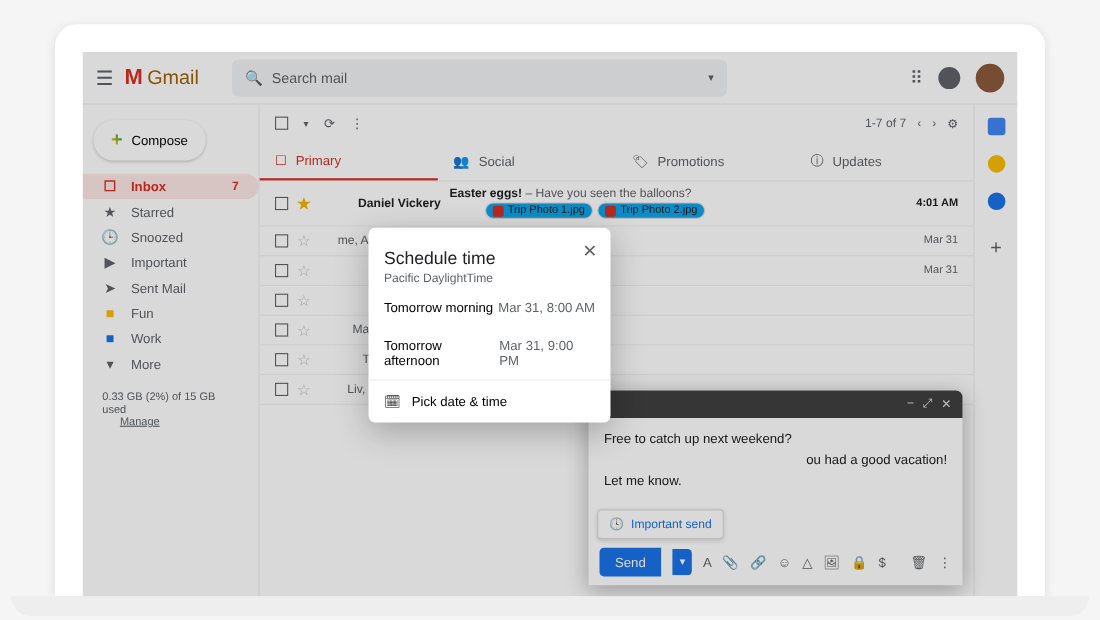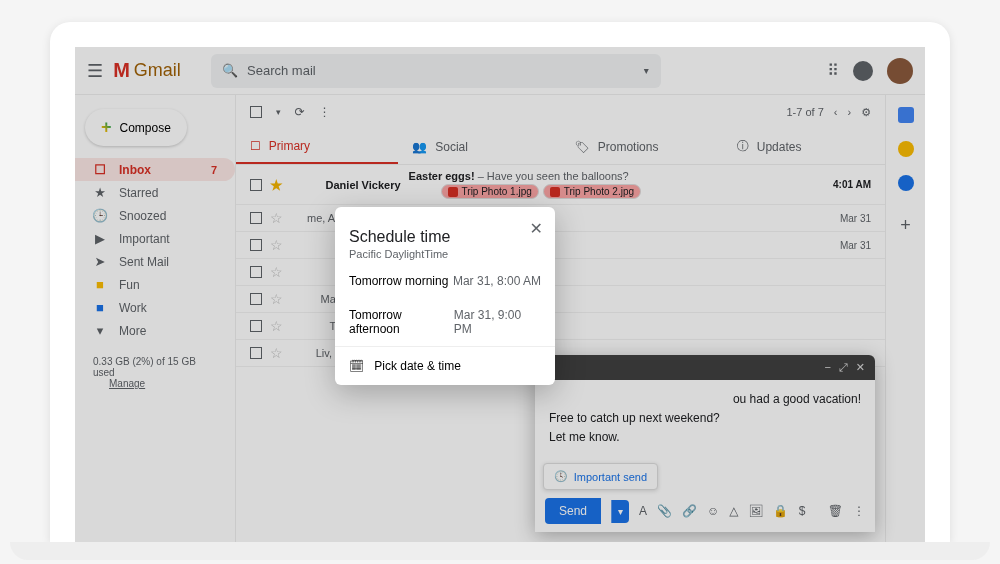--- a/index.html
+++ b/index.html
@@ -42,40 +42,40 @@
 
 .rows { flex:1; font-size:11px; }
 .row { display:flex; align-items:center; padding:5px 14px; border-bottom:1px solid #f1f1f1; gap:8px; color:#5f6368; }
 .row.unread { font-weight:bold; color:#202124; }
 .star { color:#bbb; font-size:14px; cursor:pointer; }
 .star.on { color:#f4b400; }
 .sender { width:110px; white-space:nowrap; overflow:hidden; text-overflow:ellipsis;text-align:right; }
 .subj { flex:1; white-space:nowrap; overflow:hidden; text-overflow:ellipsis; }
 .subj .body-txt { font-weight:normal; color:#5f6368; }
 .date { margin-left:auto; font-size:10px; }
-.attach { display:inline-flex; align-items:center; gap:4px; background:#fca5a5; border:1px solid #ddd; border-radius:10px; padding:1px 6px; font-size:10px; margin-left:4px; font-weight:normal; }
+.attach { display:inline-flex; align-items:center; gap:4px; background:#0ea5e9; border:1px solid #ddd; border-radius:10px; padding:1px 6px; font-size:10px; margin-left:4px; font-weight:normal; }
 .attach .red { width:10px; height:10px; background:#d93025; border-radius:2px; }
 
 .rail { width:40px; border-left:1px solid #eee; display:flex; flex-direction:column; align-items:center; padding-top:12px; gap:18px; }
 .rail-icon { width:16px; height:16px; border-radius:3px; }
 
 
 .compose-win { position:absolute; right:50px; bottom:10px; width:340px; background:#fff; border-radius:6px 6px 0 0; box-shadow:0 4px 20px rgba(0,0,0,0.3); z-index:3; font-size:12px; }
 .cw-hdr { background:#404040; color:#fff; padding:6px 10px; font-size:11px; display:flex; border-radius:6px 6px 0 0; }
 .cw-hdr .ctrls { margin-left:auto; display:flex; gap:8px; opacity:0.8; }
 .cw-body { padding:10px 14px; color:#202124; line-height:1.6; min-height:110px; }
 .cw-toolbar { padding:8px 10px; display:flex; align-items:center; gap:10px; color:#5f6368;justify-content:space-between; }
 .cw-toolbar .trash { margin-left:auto; }
 .send-btn { background:#1a73e8; color:#fff; padding:6px 14px; border-radius:4px 0 0 4px; font-size:12px; display:inline-block; cursor:pointer; }
 .send-split { background:#1a73e8; color:#fff; padding:6px 6px; border-radius:0 4px 4px 0; border-left:1px solid rgba(255,255,255,0.3); font-size:10px; cursor:pointer; }
 .sched-pop { position:absolute; bottom:42px; left:8px; background:#fff; border:1px solid #ddd; border-radius:4px; padding:6px 10px; font-size:11px; color:#1a73e8; display:flex; align-items:center; gap:6px; box-shadow:0 1px 4px rgba(0,0,0,0.15); }
 
 
 .modal { position:absolute; left:260px; top:160px; width:220px; background:#fff; border-radius:6px; box-shadow:0 8px 30px rgba(0,0,0,0.25); z-index:10; font-size:12px; }
-.modal-hdr { padding:0 14px 4px;margin-top:21px; }
+.modal-hdr { padding:20px 14px 4px; }
 .modal-title { font-size:16px; color:#202124; }
 .modal-sub { font-size:11px; color:#5f6368; margin-top:2px; }
 .modal-close { position:absolute; right:12px; top:12px; font-size:16px; color:#5f6368; cursor:pointer; }
 .modal-row { display:flex; padding:10px 14px; font-size:12px; cursor:pointer; }
 .modal-row.sel { background:#f1f3f4; }
 .modal-row .t { margin-left:auto; color:#5f6368; }
 .modal-pick { padding:12px 14px; border-top:1px solid #eee; display:flex; align-items:center; gap:10px; cursor:pointer; }
 </style>
 </head>
 <body>
@@ -245,22 +245,22 @@
 <div class="compose-win">
   <div class="cw-hdr">
     <span>&nbsp;</span>
     <span class="ctrls">
       <span>−</span>
       <span>⤢</span>
       <span>✕</span>
     </span>
   </div>
   <div class="cw-body">
+    <div>Free to catch up next weekend?</div>
     <div style="text-align:right">ou had a good vacation!</div>
-    <div>Free to catch up next weekend?</div>
     <div>Let me know.</div>
   </div>
   <div class="sched-pop">
     <span>🕓</span>
     <span>Important send</span>
   </div>
   <div class="cw-toolbar">
     <span class="send-btn">Send</span>
     <span class="send-split">▾</span>
     <span>A</span>

